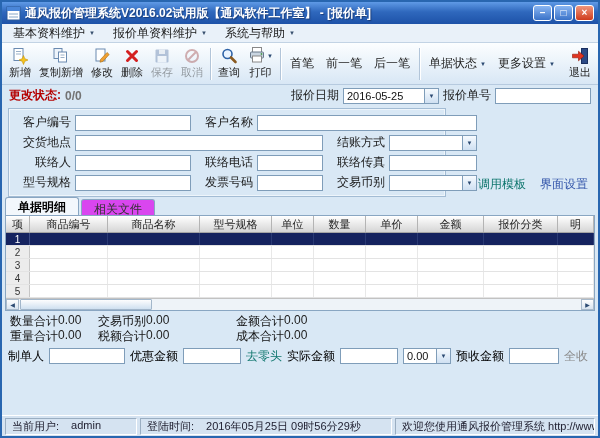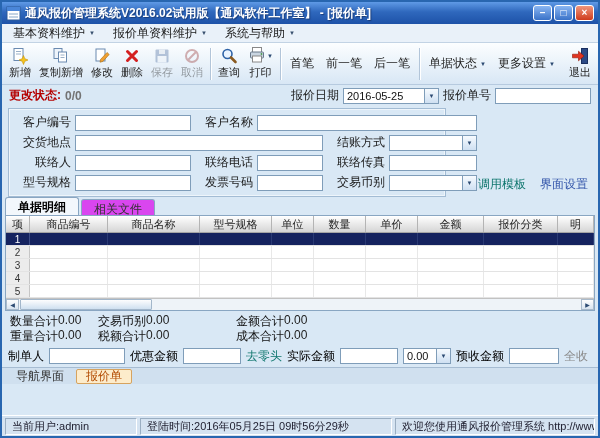--- a/index.html
+++ b/index.html
@@ -107,21 +107,21 @@
   .footerrow { flex:0 0 22px; display:flex; align-items:center; gap:5px; padding:0 6px; font-size:12px; white-space:nowrap; }
   .gray { color:#8a8a8a; }
 
   
   .bottomtabs { flex:0 0 17px; border-top:1px solid #a6bcd2; background:#d0e0ef; display:flex; align-items:center; gap:3px; padding-left:5px; font-size:12px; }
   .btab { padding:0 9px; height:15px; display:flex; align-items:center; color:#333; }
   .btab.active { background:#fdeccb; border:1px solid #d6a35f; color:#b24a00; border-radius:2px; }
 
   
   .statusbar { flex:0 0 21px; margin-top:auto; background:#d5e3f1; border-top:1px solid #ffffff; display:flex; align-items:center; gap:3px; padding:1px 3px; font-size:11px; color:#223; }
-  .spanel { height:17px; display:flex; align-items:center; gap:0; padding:0 6px;
+  .spanel { height:17px; display:flex; align-items:flex-start; gap:12px; padding:0 6px;
             border:1px solid; border-color:#9aaec2 #fff #fff #9aaec2; white-space:nowrap; overflow:hidden; }
   .sp1 { width:132px; } .sp2 { width:252px; } .sp3 { flex:1; }
 </style>
 </head>
 <body>
 
 <div class="window">
 
   <div class="titlebar">
     <svg class="app-icon" viewBox="0 0 15 15">
@@ -446,24 +446,20 @@
     <input class="txt" style="width: 58px;">
     <span class="combo" style="width:48px">
       <input class="ctext" value="0.00" style="">
       <span class="dd">▼</span>
     </span>
     <span>预收金额</span>
     <input class="txt" style="width: 50px;">
     <span class="gray">全收</span>
   </div>
 
-  <div class="bottomtabs">
-    <span class="btab">导航界面</span>
-    <span class="btab active">报价单</span>
-  </div>
 
   <div class="statusbar">
     <span class="spanel sp1">
       <span>当前用户:</span>
       <span>admin</span>
     </span>
     <span class="spanel sp2">
       <span>登陆时间:</span>
       <span>2016年05月25日  09时56分29秒</span>
     </span>

